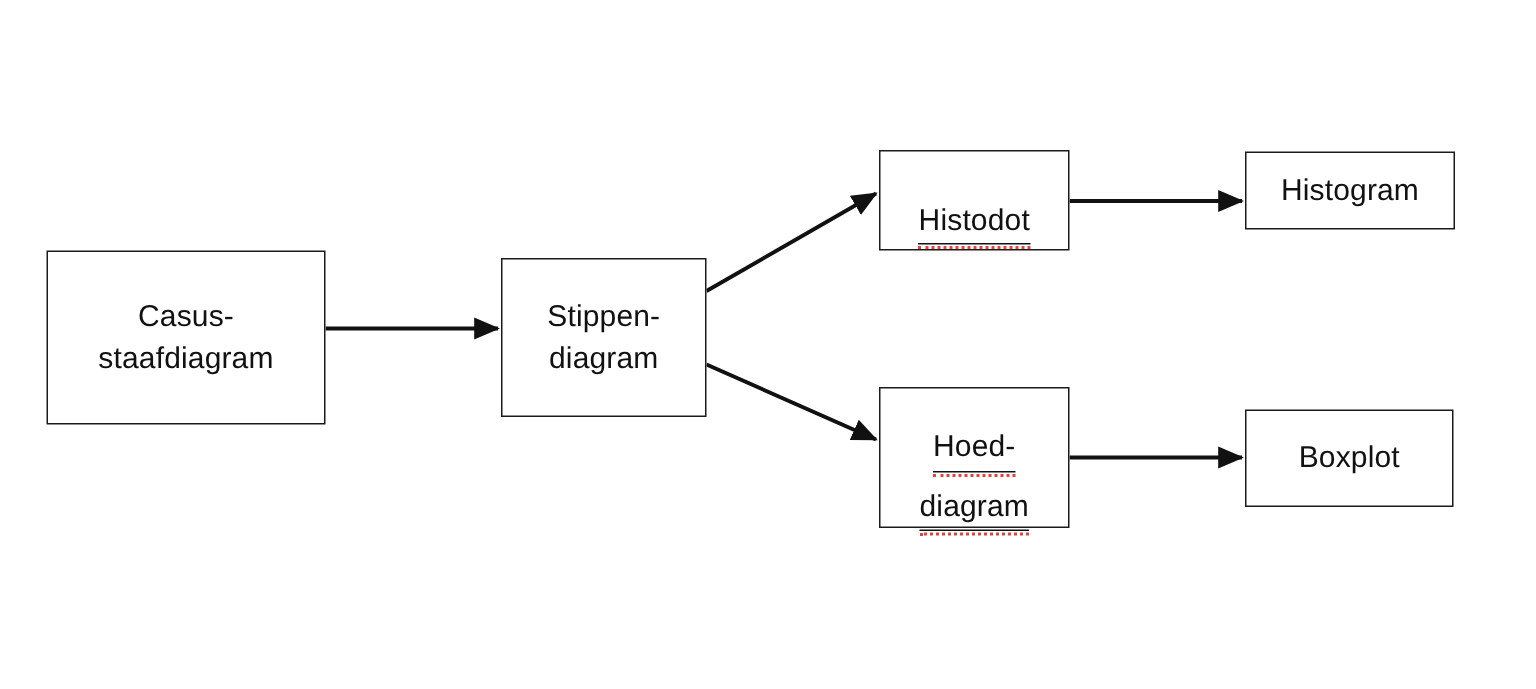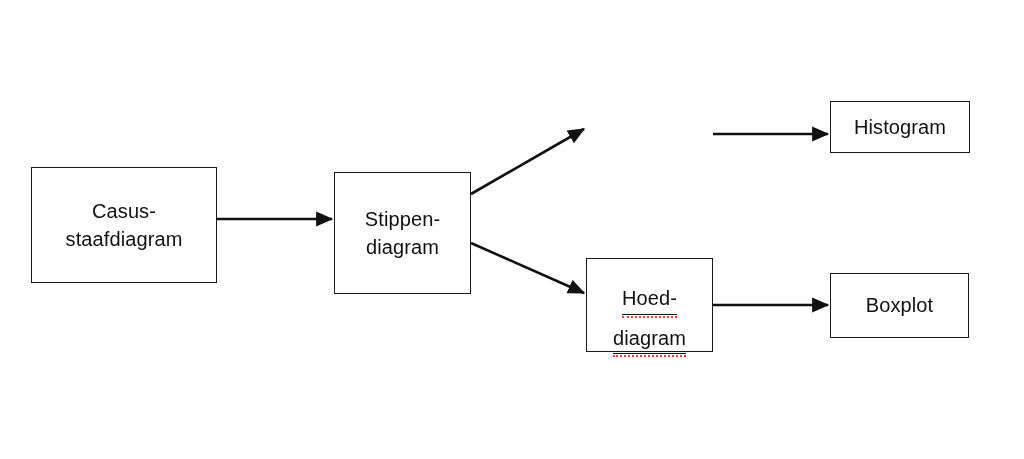--- a/index.html
+++ b/index.html
@@ -85,25 +85,30 @@
         <line x1="713" y1="134" x2="828" y2="134" marker-end="url(#arrowhead)"></line>
         <line x1="713" y1="305" x2="828" y2="305" marker-end="url(#arrowhead)"></line>
       </g>
   </svg>
 
   <div class="node" style="left: 31px; top: 167px; width: 186px; height: 116px;">
     <div class="node-label">Casus-
 staafdiagram</div>
   </div>
 
-  <div class="node" style="left: 334px; top: 172px; width: 137px; height: 122px;">
+  <div class="node" style="left: 334px; top: 172px; width: 137px; height: 106px;">
     <div class="node-label">Stippen-
 diagram</div>
   </div>
 
+  <div class="node" style="left: 586px; top: 100px; width: 127px; height: 67px;">
+    <div class="node-label misspelled">
+      <span class="ln">Histodot</span>
+    </div>
+  </div>
 
   <div class="node" style="left: 830px; top: 101px; width: 140px; height: 52px;">
     <div class="node-label">Histogram</div>
   </div>
 
   <div class="node" style="left: 586px; top: 258px; width: 127px; height: 94px;">
     <div class="node-label misspelled">
       <span class="ln">Hoed-</span>
       <span class="ln">diagram</span>
     </div>

